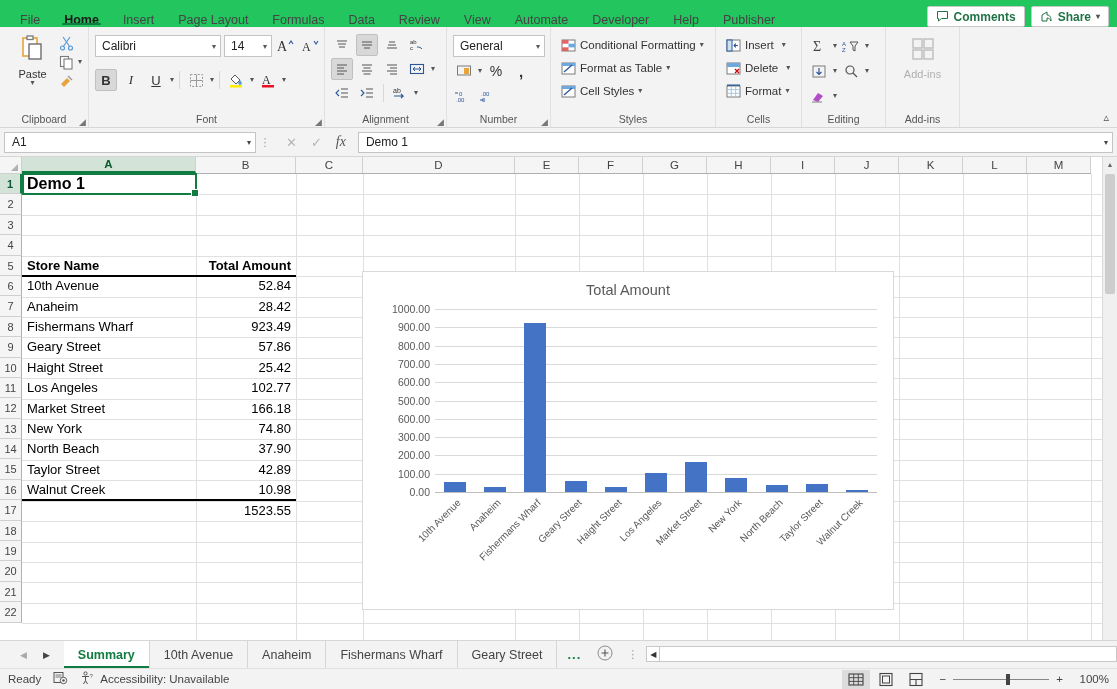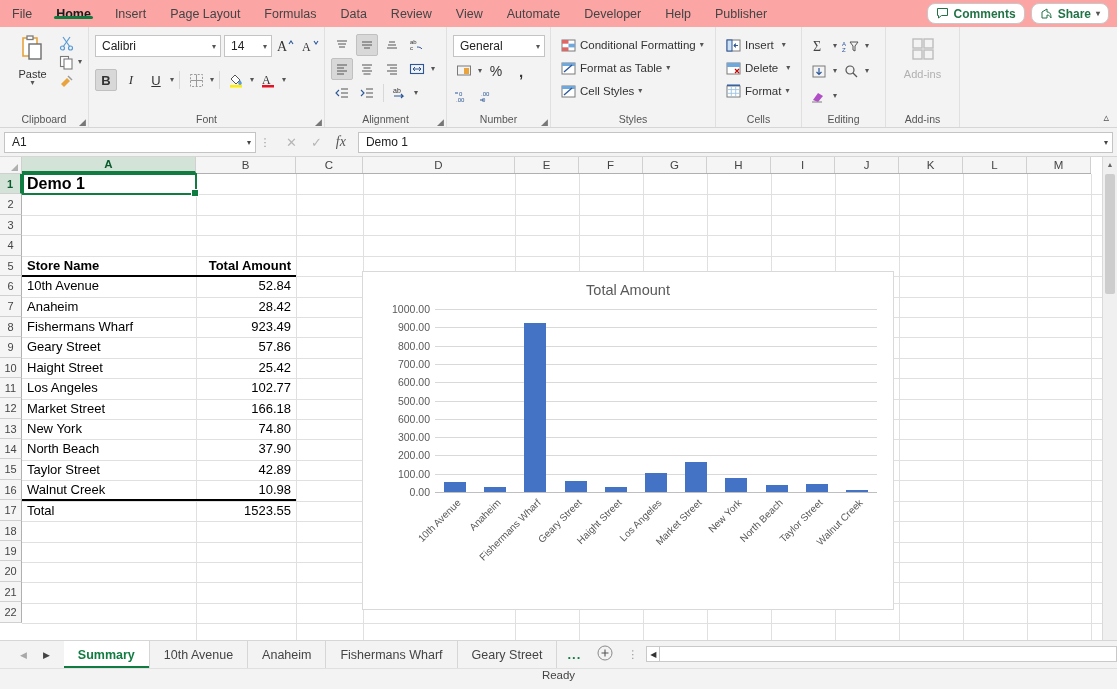--- a/index.html
+++ b/index.html
@@ -6,26 +6,26 @@
   html, body { margin:0; padding:0; }
   body {
     width:1117px; height:689px; overflow:hidden;
     font-family:"Liberation Sans", sans-serif;
     font-size:12px; color:#333; background:#fff;
     -webkit-font-smoothing:antialiased;
   }
   #app { width:1117px; height:689px; position:relative; display:flex; flex-direction:column; background:#f3f3f3; }
 
   
-  .tabstrip { height:27px; background:#fca5a5; display:flex; align-items:center; position:relative; }
+  .tabstrip { height:27px; background:#22c55e; display:flex; align-items:flex-end; padding-left:8px; position:relative; }
   .rtab { padding:0 12px; display:flex; align-items:center; font-size:12.5px; color:#444; cursor:default; position:relative; }
   .rtab.active { color:#1a1a1a; font-weight:600; }
   .rtab.active::after { content:""; position:absolute; left:10px; right:10px; bottom:2px; height:2.5px; background:#107c41; border-radius:2px; }
   .tabstrip-right { margin-left:auto; display:flex; align-items:center; gap:6px; padding-right:8px; }
-  .btn-outline { height:21px; border:1px solid #c8c8c8; background:#fff; border-radius:8px; display:flex; align-items:center; gap:5px; padding:0 8px; font-size:12px; color:#217346; font-weight:600; }
+  .btn-outline { height:21px; border:1px solid #c8c8c8; background:#fff; border-radius:2px; display:flex; align-items:center; gap:5px; padding:0 8px; font-size:12px; color:#217346; font-weight:600; }
   .btn-outline svg { display:block; }
 
   
   .ribbon { height:101px; background:#f3f3f3; border-bottom:1px solid #d6d6d6; display:flex; align-items:stretch; position:relative; }
   .grp { display:flex; flex-direction:column; position:relative; padding:3px 6px 0 6px; }
   .grp + .grp { border-left:1px solid #e0e0e0; }
   .grp-body { flex:1; display:flex; align-items:flex-start; }
   .grp-label { height:16px; font-size:10.5px; color:#555; text-align:center; line-height:16px; position:relative; }
   .dlg { position:absolute; right:2px; bottom:0px; font-size:9px; color:#777; }
 
@@ -105,21 +105,21 @@
   .stab.active { background:#fff; color:#107c41; font-weight:bold; border-top:none; }
   .stab.active::after { content:""; position:absolute; left:0; right:0; bottom:0; height:2.5px; background:#107c41; }
   .stab-more { display:flex; align-items:center; padding:0 10px; color:#107c41; font-weight:bold; font-size:13px; letter-spacing:1px; }
   .addsheet { display:flex; align-items:center; padding:0 6px; }
   .hs-dots { display:flex; align-items:center; padding:0 8px; color:#999; font-size:11px; }
   .hscroll { flex:1; display:flex; align-items:center; padding:3px 0 4px 0; margin-right:0; }
   .hs-track { flex:1; height:16px; background:#fff; border:1px solid #c9c9c9; display:flex; align-items:stretch; }
   .hs-left { width:13px; display:flex; align-items:center; justify-content:center; font-size:8px; color:#333; border-right:1px solid #c9c9c9; }
 
   
-  .statusbar { height:21px; background:#f3f3f3; border-top:1px solid #e0e0e0; display:flex; align-items:center; padding:0 8px; font-size:11.5px; color:#444; gap:12px;flex-direction:column; }
+  .statusbar { height:21px; background:#f3f3f3; border-top:1px solid #e0e0e0; display:flex; align-items:center; padding:0 8px; font-size:11.5px; color:#444; gap:12px; }
   .sb-right { margin-left:auto; display:flex; align-items:center; gap:2px; }
   .viewbtn { width:28px; height:19px; display:flex; align-items:center; justify-content:center; }
   .viewbtn.on { background:#dcdcdc; }
   .zoomslider { display:flex; align-items:center; gap:7px; margin:0 8px; }
   .zs-line { width:96px; height:1px; background:#888; position:relative; }
   .zs-knob { position:absolute; left:53px; top:-5px; width:4px; height:11px; background:#444; }
   .zoomval { width:36px; text-align:right; font-size:11.5px; }
 </style>
 </head>
 <body>
@@ -696,21 +696,20 @@
       <div class="cell" style="left:2px;top:265px;width:170px">North Beach</div>
       <div class="cell r" style="left:176px;top:265px;width:96px">37.90</div>
 
       <div class="cell" style="left:2px;top:286px;width:170px">Taylor Street</div>
       <div class="cell r" style="left:176px;top:286px;width:96px">42.89</div>
 
       <div class="cell" style="left:2px;top:306px;width:170px">Walnut Creek</div>
       <div class="cell r" style="left:176px;top:306px;width:96px">10.98</div>
       <div class="hbar" style="left:0px;top:325px;width:274px"></div>
 
-      <div class="cell" style="left:2px;top:327px;width:170px">Total</div>
       <div class="cell r" style="left:176px;top:327px;width:96px">1523.55</div>
 
       <div class="selbox" style="left:0px;top:-1px;width:175px;height:22px"></div>
 
       <div class="chart" style="left:340px;top:97px;width:532px;height:339px">
         <div class="chart-title" style="top:10px">Total Amount</div>
 
         <div class="plot" style="left:72px;top:37px;width:442px;height:183px">
 
           <div class="grid-line" style="top:0px"></div>

